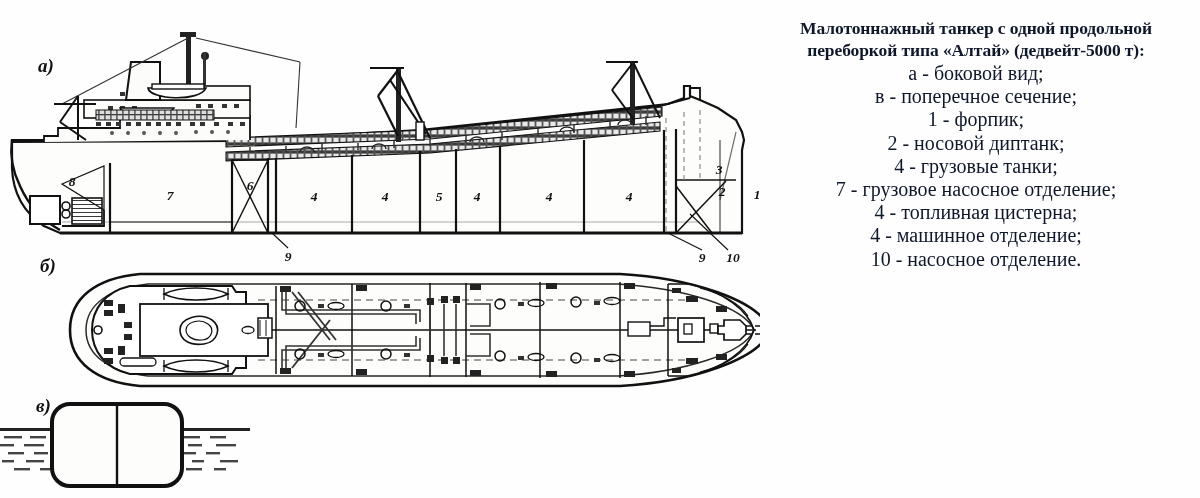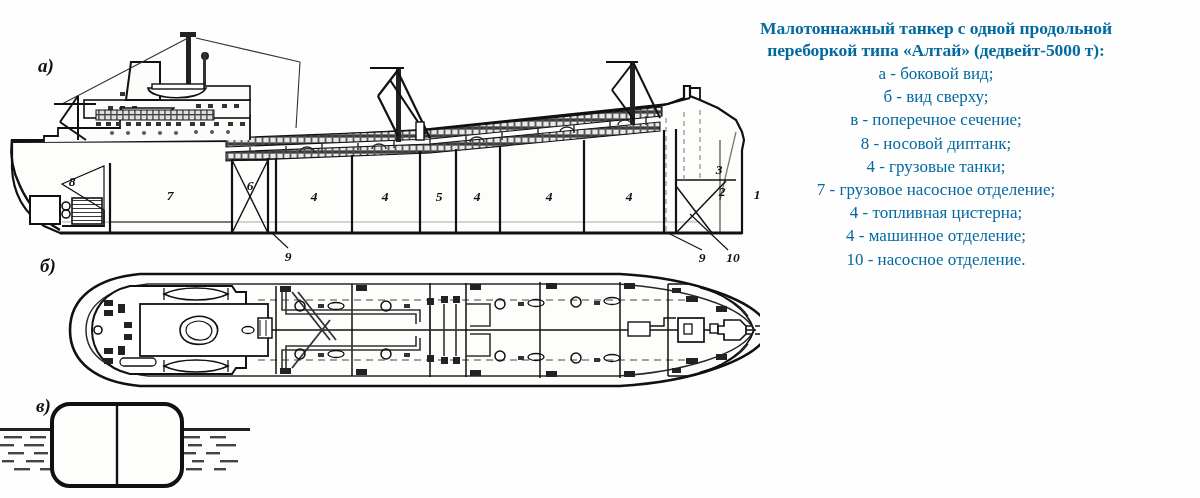--- a/index.html
+++ b/index.html
@@ -11,34 +11,34 @@
     position:relative;
   }
   #root{position:relative;width:1200px;height:498px;background:#fefefe;}
 
   
   #drawing{position:absolute;left:0;top:0;width:760px;height:498px;}
   #drawing svg{display:block;}
 
   
   #legend{
-    position:absolute;left:712px;top:18px;width:448px;height:400px;
+    position:absolute;left:752px;top:18px;width:448px;height:400px;
     text-align:center;
-    color:#0369a1;
+    color:#0f172a;
   }
   #legend .title{
     font-weight:bold;
     font-size:17.5px;
     line-height:21px;
     letter-spacing:-0.1px;
     margin:0 0 1px 0;
     padding:0 4px;
   }
   #legend .item{
-    font-size:17px;
+    font-size:20px;
     line-height:23.2px;
     white-space:nowrap;
   }
   .view-letter{
     font-style:italic;
     font-weight:bold;
     font-family:"Liberation Serif",serif;
   }
 </style>
 </head>
@@ -492,23 +492,23 @@
 
       <line x1="117" y1="406" x2="117" y2="484" stroke="#111" stroke-width="2.4"></line>
     </g>
   </svg>
   </div>
 
   <div id="legend">
     <div class="title">Малотоннажный танкер с одной продольной</div>
     <div class="title">переборкой типа «Алтай» (дедвейт-5000 т):</div>
     <div class="item">а - боковой вид;</div>
-    <div class="item">б - вид сверху;</div>
     <div class="item">в - поперечное сечение;</div>
-    <div class="item">8 - носовой диптанк;</div>
+    <div class="item">1 - форпик;</div>
+    <div class="item">2 - носовой диптанк;</div>
     <div class="item">4 - грузовые танки;</div>
     <div class="item">7 - грузовое насосное отделение;</div>
     <div class="item">4 - топливная цистерна;</div>
     <div class="item">4 - машинное отделение;</div>
     <div class="item">10 - насосное отделение.</div>
   </div>
 
 </div>
 
 </body></html>

